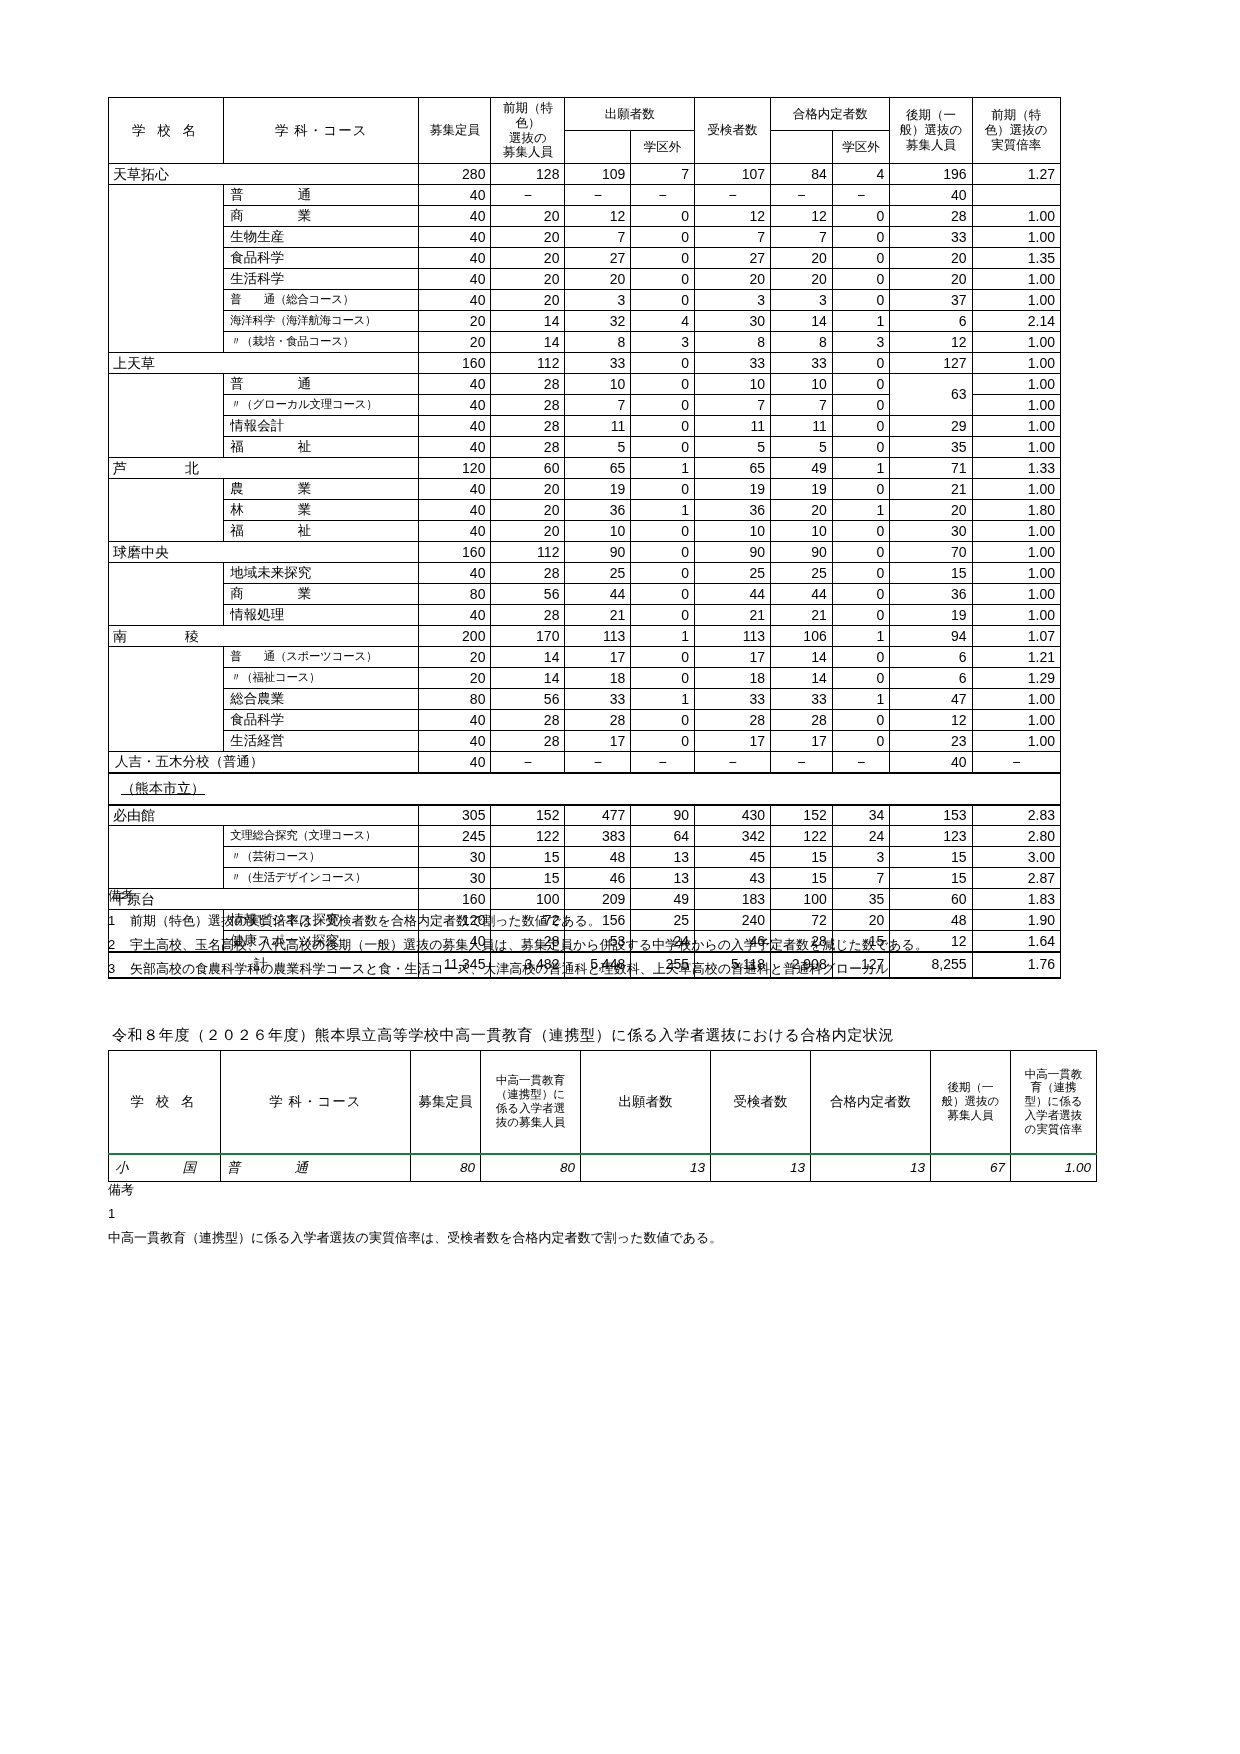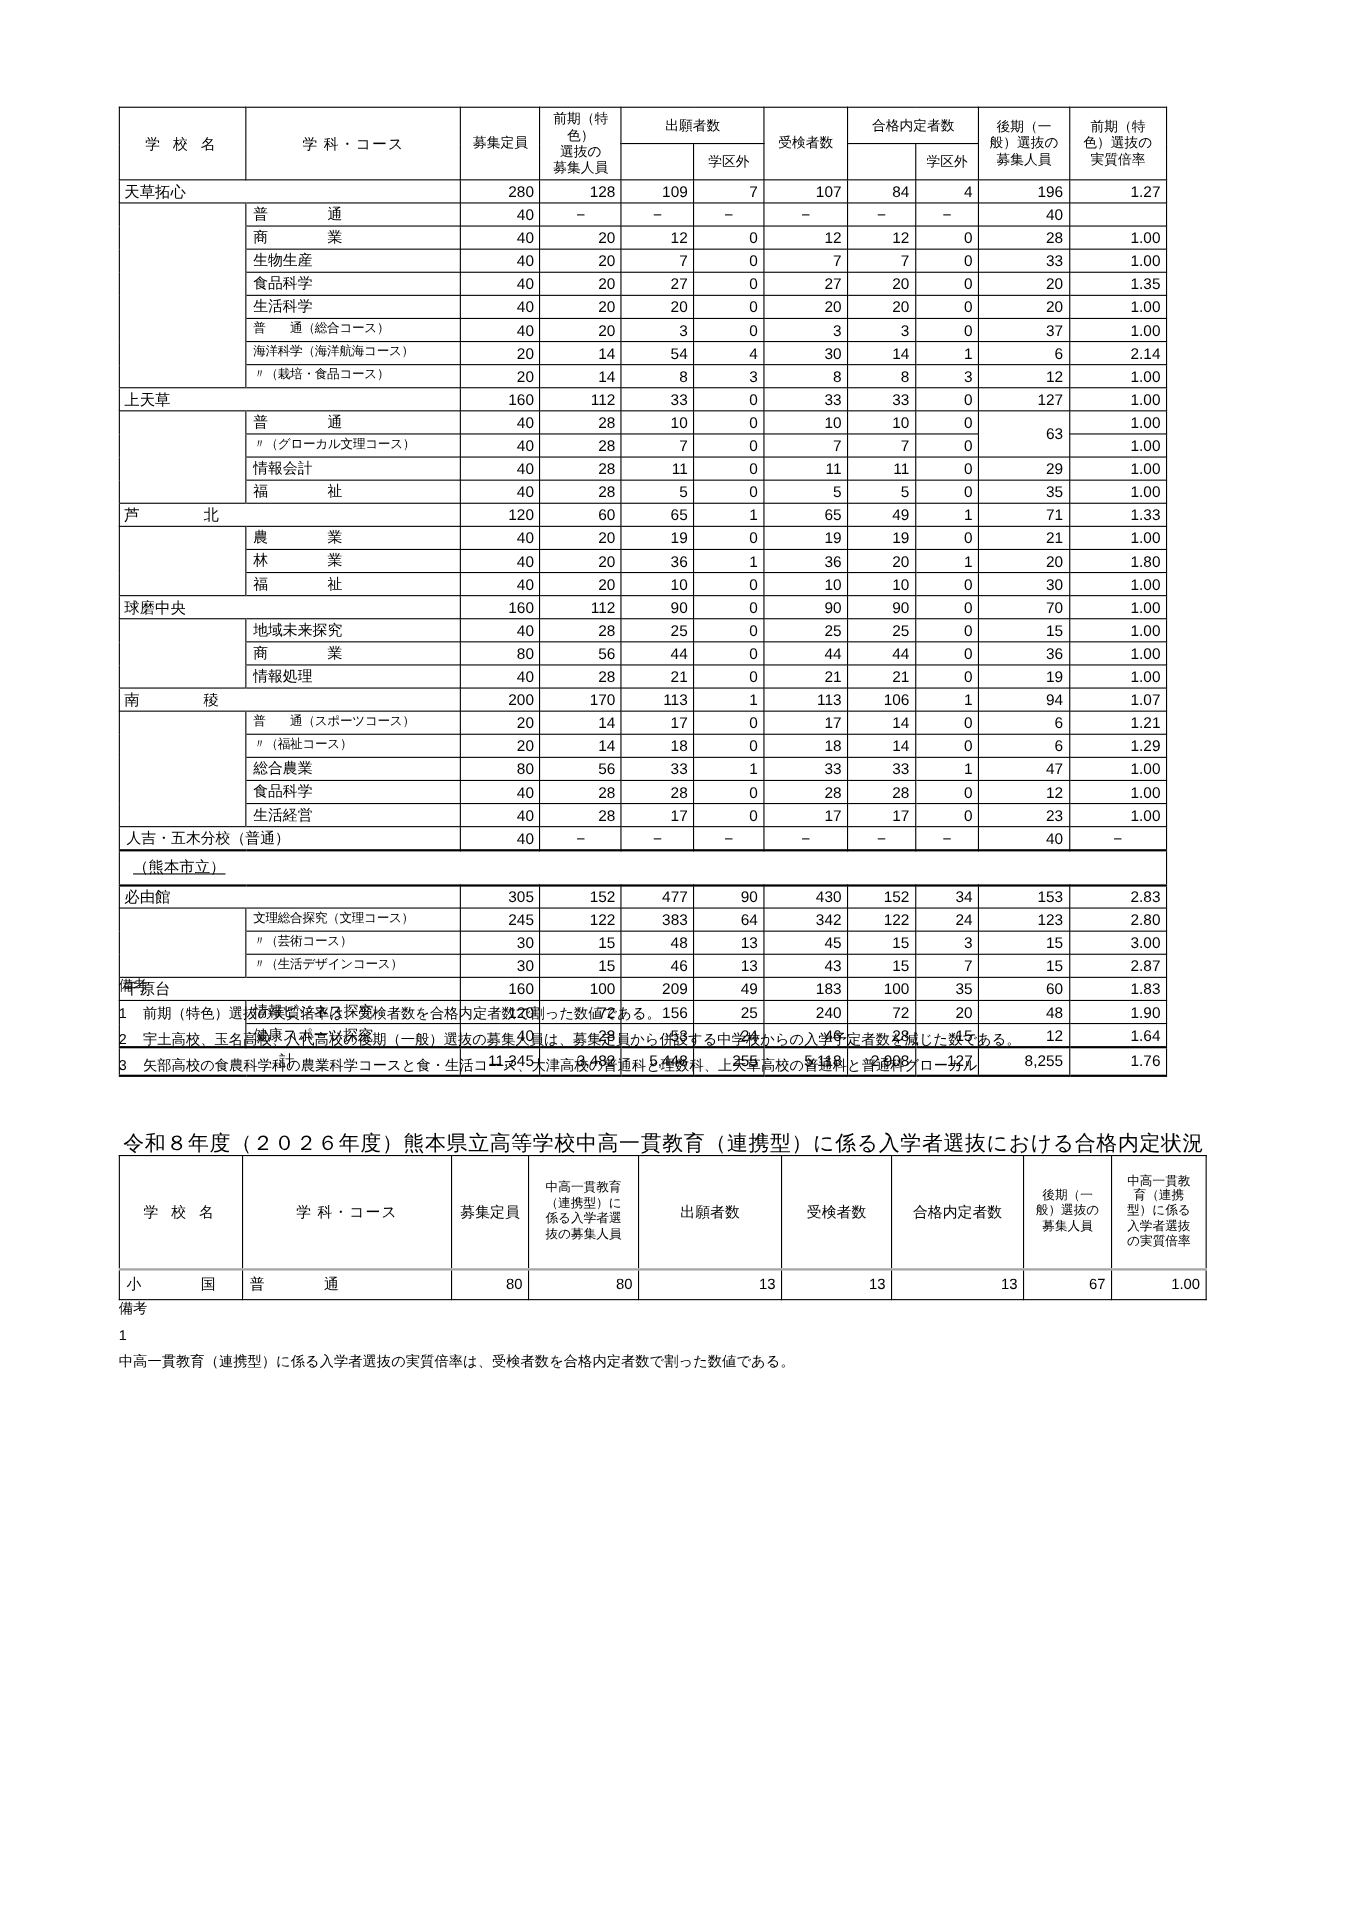--- a/index.html
+++ b/index.html
@@ -68,29 +68,29 @@
 
   
   .notes{position:absolute;left:108px;top:884px;font-size:13px;line-height:1.85;}
   .notes .ntitle{font-size:13px;margin-bottom:1px;}
   .notes .nrow{display:flex;}
   .notes .nnum{width:22px;flex:none;}
   .notes .ntext{flex:1;}
   .notes .ncont{margin-left:22px;}
 
   
-  .t2title{position:absolute;left:112px;top:1026px;font-size:19px;letter-spacing:0.6px;white-space:nowrap;}
+  .t2title{position:absolute;left:112px;top:1026px;font-size:15px;letter-spacing:0.6px;white-space:nowrap;}
   .t2wrap{position:absolute;left:108px;top:1050px;width:953px;}
   .t2 td{border:1px solid #000;font-size:13.5px;}
   .t2 .hdr2 td{
     text-align:center;font-size:11.5px;line-height:1.2;padding:3px 2px;
   }
   .t2 .hdr2 td.big{font-size:13.5px;}
   .t2 tr.datarow td{height:26px;}
-  .t2 tr.datarow td.firstcell{border-top:2px solid #a3a3a3;}
+  .t2 tr.datarow td.firstcell{border-top:2px solid #15803d;font-style:italic;}
 
   .notes2{position:absolute;left:108px;top:1178px;font-size:13px;line-height:1.85;}
 </style>
 </head>
 <body>
 
 <div class="page">
 
   <div class="t1wrap">
     <table>
@@ -228,21 +228,21 @@
             <td class="num">3</td>
             <td class="num">0</td>
             <td class="num">37</td>
             <td class="num">1.00</td>
           </tr>
           <tr class="row">
             <td style="border-top: none; border-bottom: none;"></td>
             <td class="txt small">海洋科学（海洋航海コース）</td>
             <td class="num">20</td>
             <td class="num">14</td>
-            <td class="num">54</td>
+            <td class="num">32</td>
             <td class="num">4</td>
             <td class="num">30</td>
             <td class="num">14</td>
             <td class="num">1</td>
             <td class="num">6</td>
             <td class="num">2.14</td>
           </tr>
           <tr class="row">
             <td style="border-top: none; border-bottom: none;"></td>
             <td class="txt small">〃（栽培・食品コース）</td>

